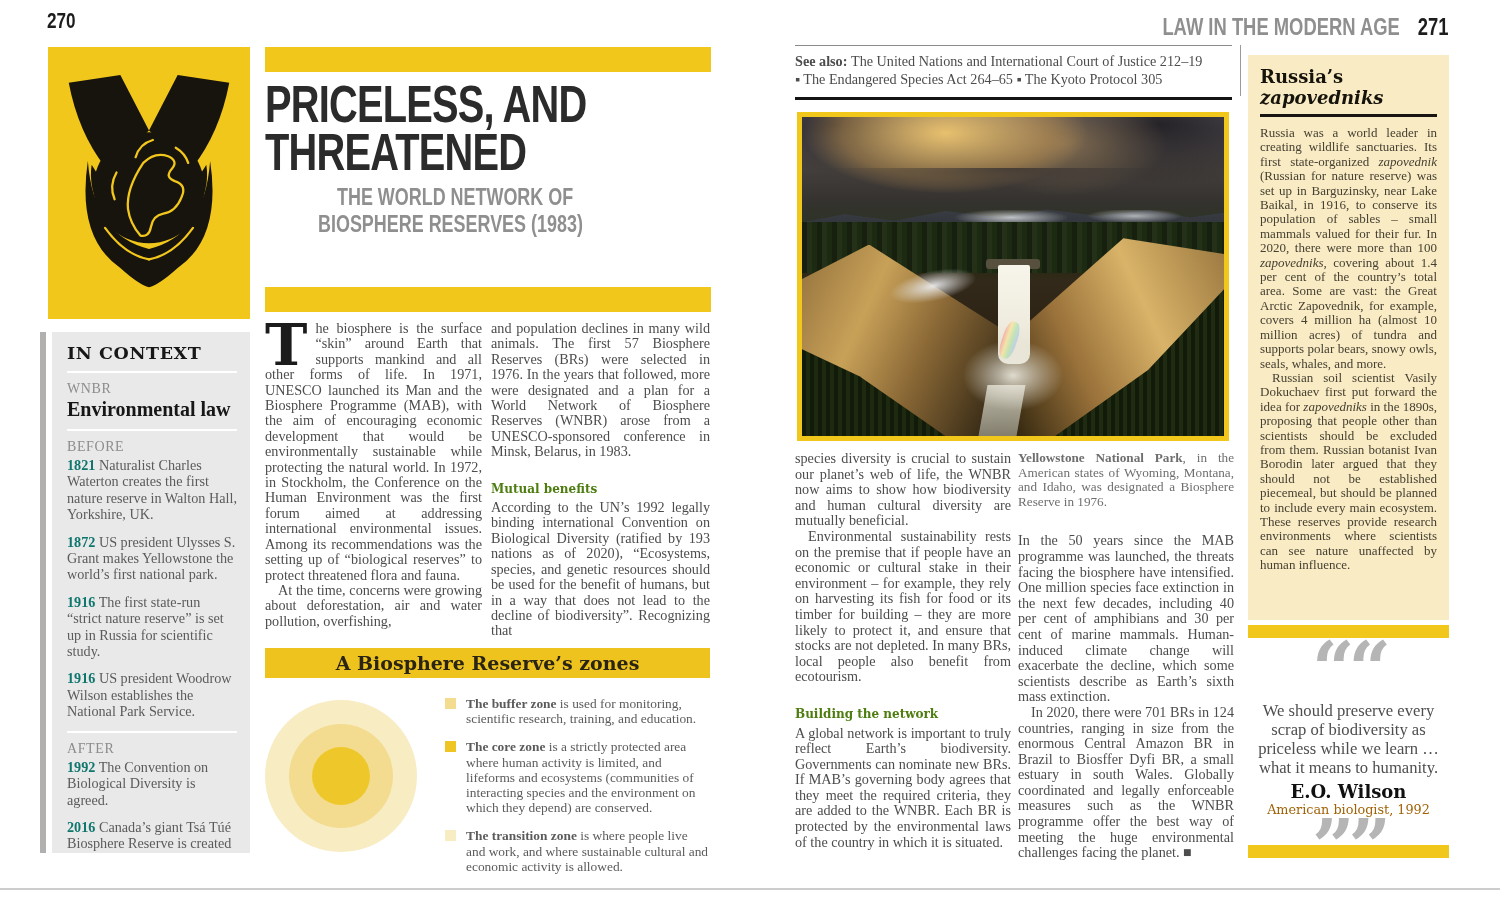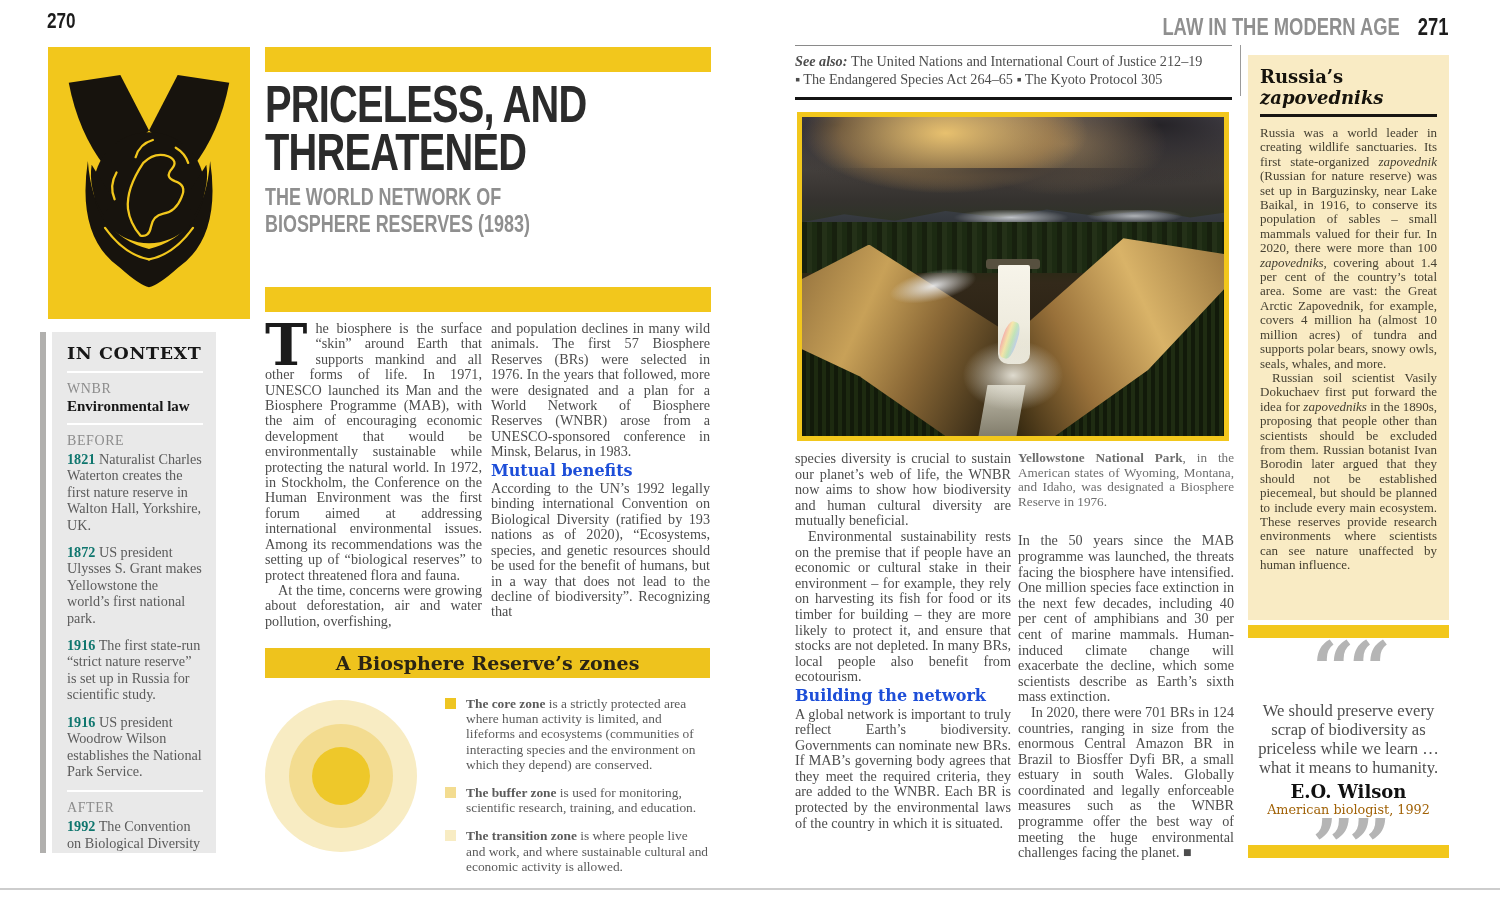--- a/index.html
+++ b/index.html
@@ -20,44 +20,44 @@
 
   
   .icon-box { left:48px; top:47px; width:202px; height:272px; background:#f2c71c;
               display:flex; align-items:center; justify-content:center; }
 
   
   .title-block { left:265px; top:47px; width:446px; }
   .ybar { height:25px; background:#f2c71c; }
   .title-lines { margin-top:9px; }
   .title-lines div { font-size:51px; line-height:47px; color:#2b2b2b; letter-spacing:-1px; }
-  .subtitle-lines { margin-top:7px; }
+  .subtitle-lines { margin-top:7px;text-align:center; }
   .subtitle-lines div { font-size:23px; line-height:26px; color:#8f8f8f; letter-spacing:0; }
   .bar2 { left:265px; top:287px; width:446px; height:25px; background:#f2c71c; }
 
   
   .gray-strip { left:40px; top:332px; width:6px; height:521px; background:#b1b0ae; }
-  .incontext { left:52px; top:332px; width:164px; height:521px; background:#e9e9e9;
+  .incontext { left:52px; top:332px; width:198px; height:521px; background:#e9e9e9;
                padding:11px 13px 12px 15px; overflow:hidden; }
   .ic-h { font-family:"DejaVu Serif", serif; font-weight:700; font-size:17.5px; color:#171717; letter-spacing:0.6px; }
   .ic-div { height:2px; background:#ffffff; margin:8px 0; }
   .ic-label { font-size:14px; color:#8c8c8c; letter-spacing:0.6px; }
-  .ic-value { font-size:15px; font-weight:700; color:#171717; margin-top:1px; }
+  .ic-value { font-size:20px; font-weight:700; color:#171717; margin-top:1px; }
   .ic-entry { font-size:14.2px; line-height:16.4px; color:#5b5b5b; margin-bottom:11px; }
   .ic-entry b { color:#0f766e; }
 
   
   .bodytext { font-size:14.2px; line-height:15.4px; color:#4c4c4c; text-align:justify; }
   .lcol1 { left:265px; top:321px; width:217px; }
   .lcol2 { left:491px; top:321px; width:219px; }
   .dropcap { float:left; font-family:"DejaVu Serif", serif; font-weight:700; font-size:57px;
              line-height:44px; color:#1b1b1b; margin:2px 8px 0 0; }
   .p-ind { text-indent:13px; }
-  .subhead { font-family:"DejaVu Serif", serif; font-weight:700; font-size:16px; color:#1d4ed8;
-             margin:3px 0 3px 0; text-align:left; }
+  .subhead { font-family:"DejaVu Serif", serif; font-weight:700; font-size:12px; color:#4d7c0f;
+             margin:22px 0 3px 0; text-align:left; }
 
   
   .zones { left:265px; top:648px; width:445px; height:280px; }
   .zones-bar { height:30px; background:#eec31d; text-align:center; }
   .zones-title { font-family:"DejaVu Serif", serif; font-weight:700; font-size:19px; line-height:30px; color:#2a2414; }
   .circle { position:absolute; border-radius:50%; }
   .zone-items { position:absolute; left:180px; top:48px; width:265px; }
   .zone-item { position:relative; padding-left:21px; font-size:13.4px; line-height:15.2px;
                color:#5b5b5b; margin-bottom:13px; text-align:left; }
   .zone-sq { position:absolute; left:0; top:2px; width:11px; height:11px; }
@@ -218,40 +218,40 @@
 
   <div class="abs zones">
     <div class="zones-bar">
       <span class="zones-title">A Biosphere Reserve’s zones</span>
     </div>
     <div class="circle" style="left: 0px; top: 52px; width: 152px; height: 152px; background: rgb(248, 236, 195);"></div>
     <div class="circle" style="left: 24px; top: 76px; width: 104px; height: 104px; background: rgb(243, 220, 144);"></div>
     <div class="circle" style="left: 47px; top: 99px; width: 58px; height: 58px; background: rgb(238, 200, 42);"></div>
     <div class="zone-items">
       <div class="zone-item">
+        <span class="zone-sq" style="background: rgb(243, 220, 144);"></span>
+        <span><span style="font-weight: 700;">The buffer zone</span><span> is used for monitoring, scientific research, training, and education.</span></span>
+      </div>
+      <div class="zone-item">
         <span class="zone-sq" style="background: rgb(238, 197, 34);"></span>
         <span><span style="font-weight: 700;">The core zone</span><span> is a strictly protected area where human activity is limited, and lifeforms and ecosystems (communities of interacting species and the environment on which they depend) are conserved.</span></span>
-      </div>
-      <div class="zone-item">
-        <span class="zone-sq" style="background: rgb(243, 220, 144);"></span>
-        <span><span style="font-weight: 700;">The buffer zone</span><span> is used for monitoring, scientific research, training, and education.</span></span>
       </div>
       <div class="zone-item">
         <span class="zone-sq" style="background: rgb(248, 236, 195);"></span>
         <span><span style="font-weight: 700;">The transition zone</span><span> is where people live and work, and where sustainable cultural and economic activity is allowed.</span></span>
       </div>
     </div>
   </div>
 
   <div class="abs hdr-right">
     <span class="cond-r hdr-gray">LAW IN THE MODERN AGE</span><span class="cond-r hdr-no">271</span>
   </div>
 
   <div class="abs seealso">
-    <div class="line"><span style="font-weight: 700; font-style: italic;">See also: </span><span>The United Nations and International Court of Justice 212–19</span></div>
+    <div class="line"><span style="font-weight: 700;">See also: </span><span>The United Nations and International Court of Justice 212–19</span></div>
     <div class="line"><span>▪ </span><span>The Endangered Species Act 264–65</span><span>  ▪ </span><span>The Kyoto Protocol 305</span></div>
     <div class="black-rule"></div>
   </div>
   <div class="abs vline"></div>
 
   <div class="abs photo">
     <div class="scene">
       <div class="sky-glow"></div>
       <div class="cloud-band"></div>
       <div class="mountains"></div>

